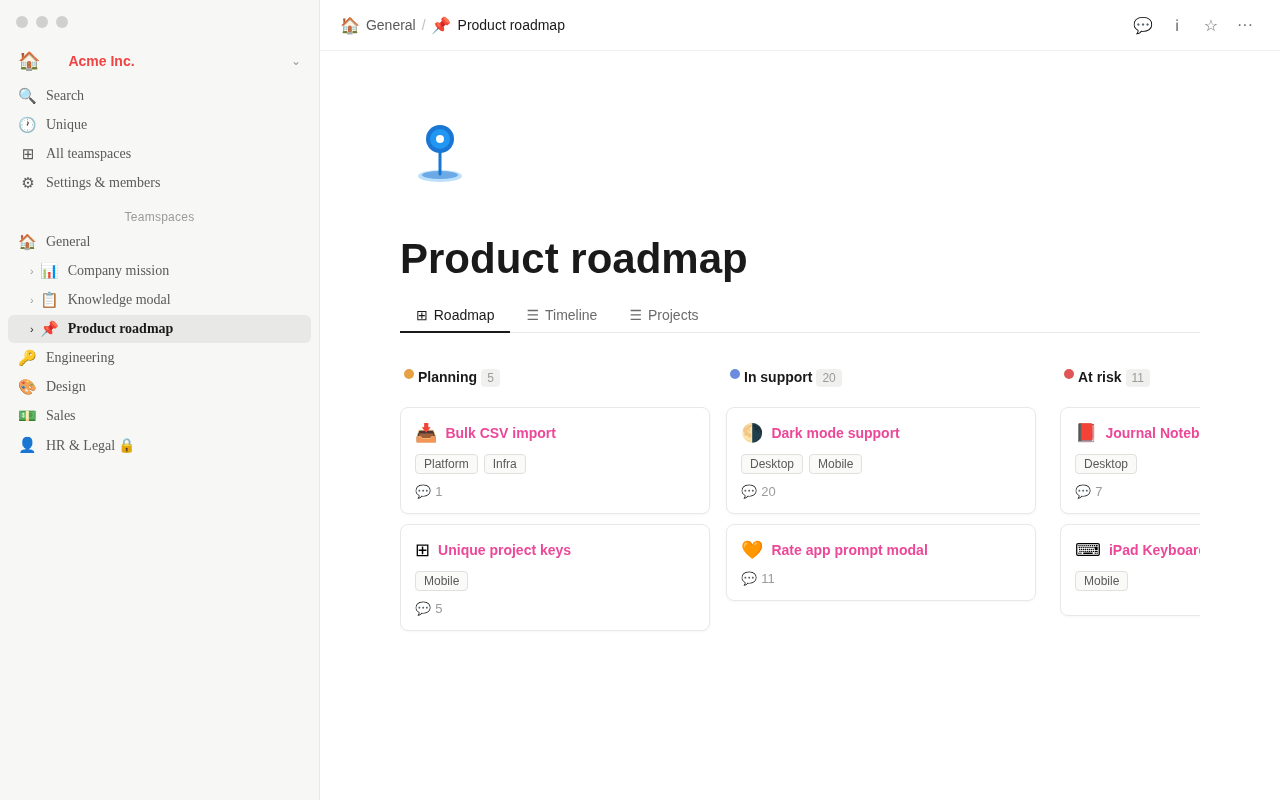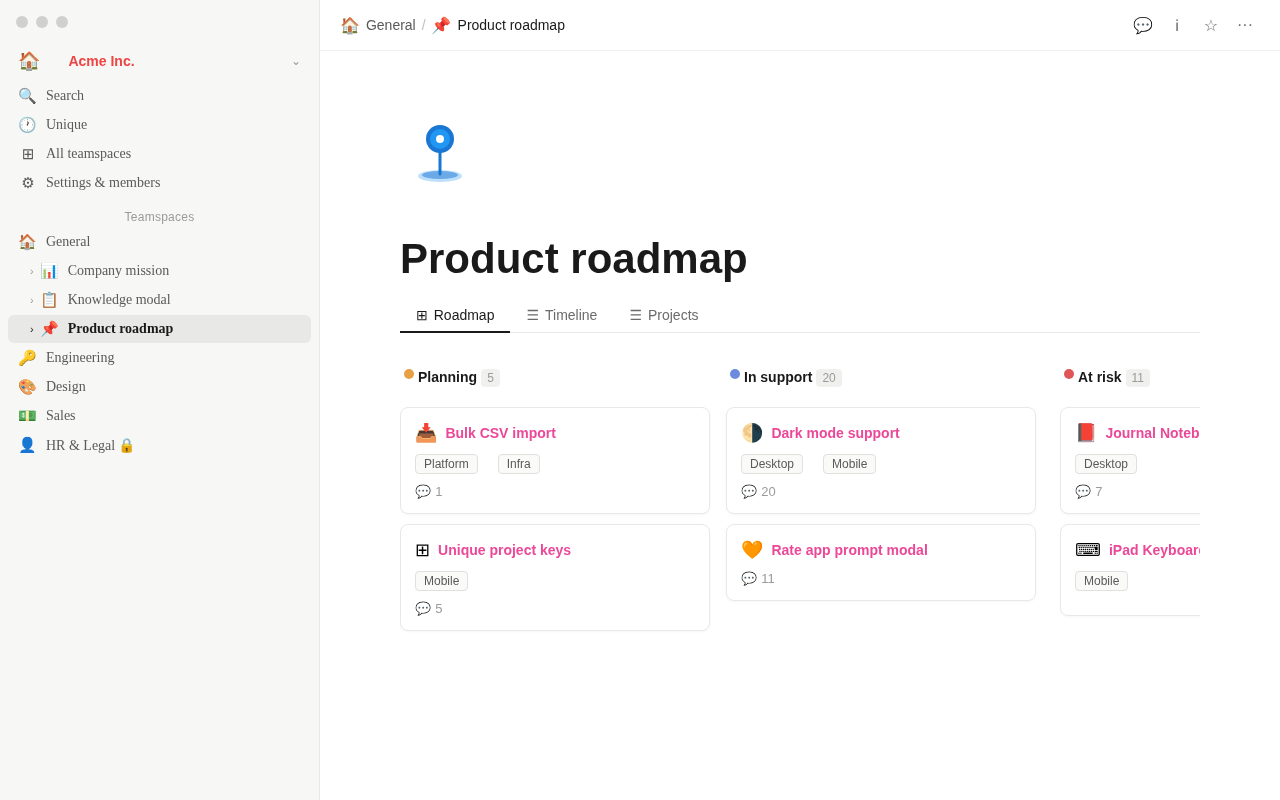--- a/index.html
+++ b/index.html
@@ -106,21 +106,21 @@
     .dot-atrisk { background: #e05555; }
     .column-title { font-size: 14px; font-weight: 600; color: #1a1a1a; }
     .column-count { font-size: 12px; color: #9b9b9b; background: #f0f0ee; padding: 2px 6px; border-radius: 4px; }
 
     .kanban-card {
       background: #fff; border: 1px solid #e8e8e4; border-radius: 8px; padding: 14px; margin-bottom: 10px; box-shadow: 0 1px 3px rgba(0,0,0,0.04);
     }
     .card-title-row { display: flex; align-items: center; gap: 8px; margin-bottom: 10px; }
     .card-icon { font-size: 18px; flex-shrink: 0; }
     .card-title { font-size: 14px; font-weight: 600; color: #ec4899; }
-    .card-tags { display: flex; gap: 20px; margin-bottom: 10px; flex-wrap: wrap; }
+    .card-tags { display: flex; gap: 6px; margin-bottom: 10px; flex-wrap: wrap; }
     .tag {
       font-size: 12px; padding: 2px 8px; border-radius: 4px; border: 1px solid #e0e0dc; color: #5a5a5a; background: #fafaf8;
     }
     .card-footer { display: flex; align-items: center; gap: 4px; color: #9b9b9b; font-size: 13px; }
     .comment-icon { font-size: 13px; }
 
     
     .kanban-column-partial {
       min-width: 160px; flex-shrink: 0; overflow: hidden;
     }

